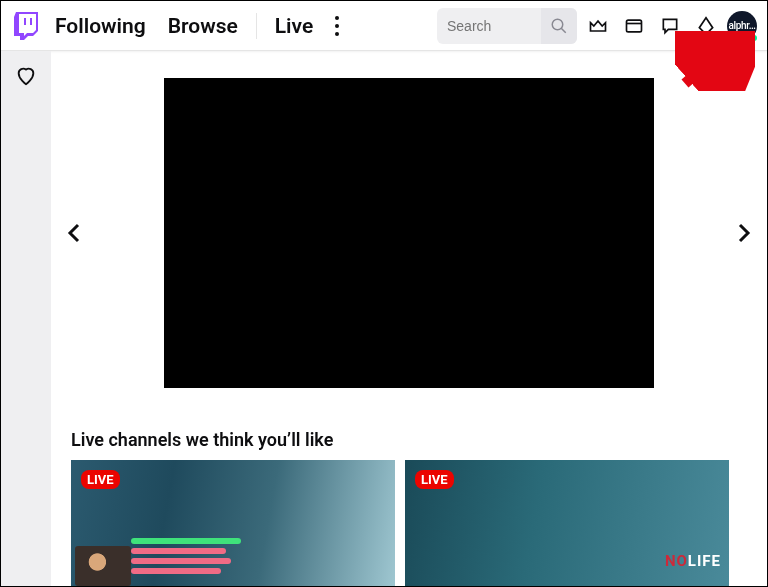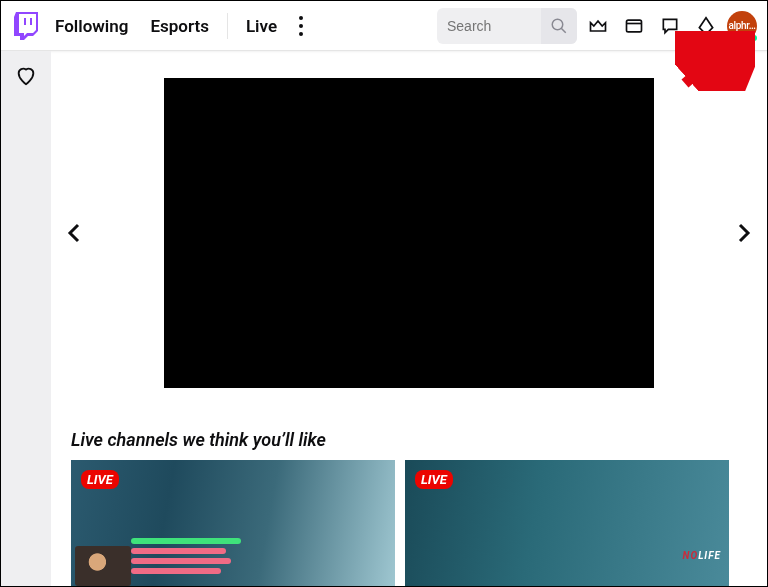--- a/index.html
+++ b/index.html
@@ -17,21 +17,21 @@
     background: #fff;
     display: flex;
     align-items: center;
     padding: 0 10px;
     gap: 6px;
     border-bottom: 1px solid #e5e5e5;
     box-shadow: 0 1px 2px rgba(0,0,0,0.06);
   }
   .logo { width: 28px; height: 28px; color: #9146FF; }
   .navlink {
-    font-size: 17px;
+    font-size: 21px;
     font-weight: 600;
     color: #0e0e10;
     padding: 4px 8px;
     cursor: pointer;
   }
   .divider {
     width: 1px; height: 26px; background: #e5e5e5; margin: 0 4px;
   }
   .more-dots {
     width: 20px; height: 30px; display:flex; align-items:center; justify-content:center;
@@ -49,21 +49,21 @@
   }
   .search-btn {
     width:36px; height:36px; background:#e6e6ea; display:flex; align-items:center; justify-content:center;
     cursor:pointer;
   }
   .iconbtn {
     width:30px; height:30px; display:flex; align-items:center; justify-content:center;
     cursor:pointer; color:#0e0e10;
   }
   .avatar {
-    width:30px; height:30px; border-radius:50%; background:#c2410c; color:#fff;
+    width:30px; height:30px; border-radius:50%; background:#0f172a; color:#fff;
     display:flex; align-items:center; justify-content:center;
     font-size:10px; font-weight:500; position:relative; cursor:pointer;
     letter-spacing: -0.3px;
   }
   .presence {
     position:absolute; right:-2px; bottom:-2px; width:10px; height:10px;
     background:#00f593; border-radius:50%; border:2px solid #fff;
   }
   .body {
     display:flex; height: calc(587px - 50px);
@@ -71,21 +71,20 @@
   .sidebar {
     width: 50px; background:#efeff1; display:flex; flex-direction:column; align-items:center;
     padding-top: 14px;
   }
   .heart {
     width:22px; height:22px; color:#0e0e10; cursor:pointer;
   }
   .main {
     flex:1; overflow-y:auto; overflow-x:hidden; padding: 0 0 4px 0;
     position:relative;
-    font-style:italic;
   }
   .carousel {
     position: relative; height: 340px; display:flex; align-items:center; justify-content:center;
     margin-top: 12px;
   }
   .video {
     width: 490px; height: 310px; background:#000;
   }
   .arrow {
     position:absolute; top:50%; transform:translateY(-50%);
@@ -123,41 +122,41 @@
   .dl1 { width:110px; background:#3fe27b; }
   .dl2 { width:95px; background:#f06b85; }
   .dl3 { width:100px; background:#f06b85; }
   .dl4 { width:90px; background:#f06b85; }
   .card .streamer {
     position:absolute; left:4px; bottom:4px; width:56px; height:40px;
     background: radial-gradient(circle at 40% 40%, #d9a77a 0 20%, #3a2f2a 22% 100%);
     border-radius:3px;
   }
   .card.c2 .side-text {
-    position:absolute; right:8px; bottom:29px; color:#cc2a3a; font-size:10px; font-weight:700; letter-spacing:1px;
+    position:absolute; right:8px; bottom:20px; color:#cc2a3a; font-size:15px; font-weight:700; letter-spacing:1px;
   }
   .card.c2 .side-text .lit { color:#fff; }
   
   .annot-arrow {
     position:absolute; top:30px; right:12px; width:80px; height:60px; pointer-events:none;
     z-index: 50;
   }
 </style>
 </head>
 <body>
 
 <div class="topnav">
   <span class="iconbtn">
     <svg class="logo" viewBox="0 0 24 28">
       <path fill="currentColor" d="M2 0 0 5v19h6v4h4l4-4h5l5-5V0H2Zm20 18-3 3h-6l-3 3v-3H5V2h17v16Z"></path>
       <path fill="currentColor" d="M16 6h2v7h-2V6Zm-6 0h2v7h-2V6Z"></path>
     </svg>
   </span>
   <span class="navlink">Following</span>
-  <span class="navlink">Esports</span>
+  <span class="navlink">Browse</span>
   <span class="divider"></span>
   <span class="navlink">Live</span>
   <span class="more-dots" style="flex-direction:column;">
     <span class="dot"></span>
     <span class="dot"></span>
     <span class="dot"></span>
   </span>
   <span class="spacer"></span>
   <div class="searchwrap">
     <input class="search-input" placeholder="Search" style="">

